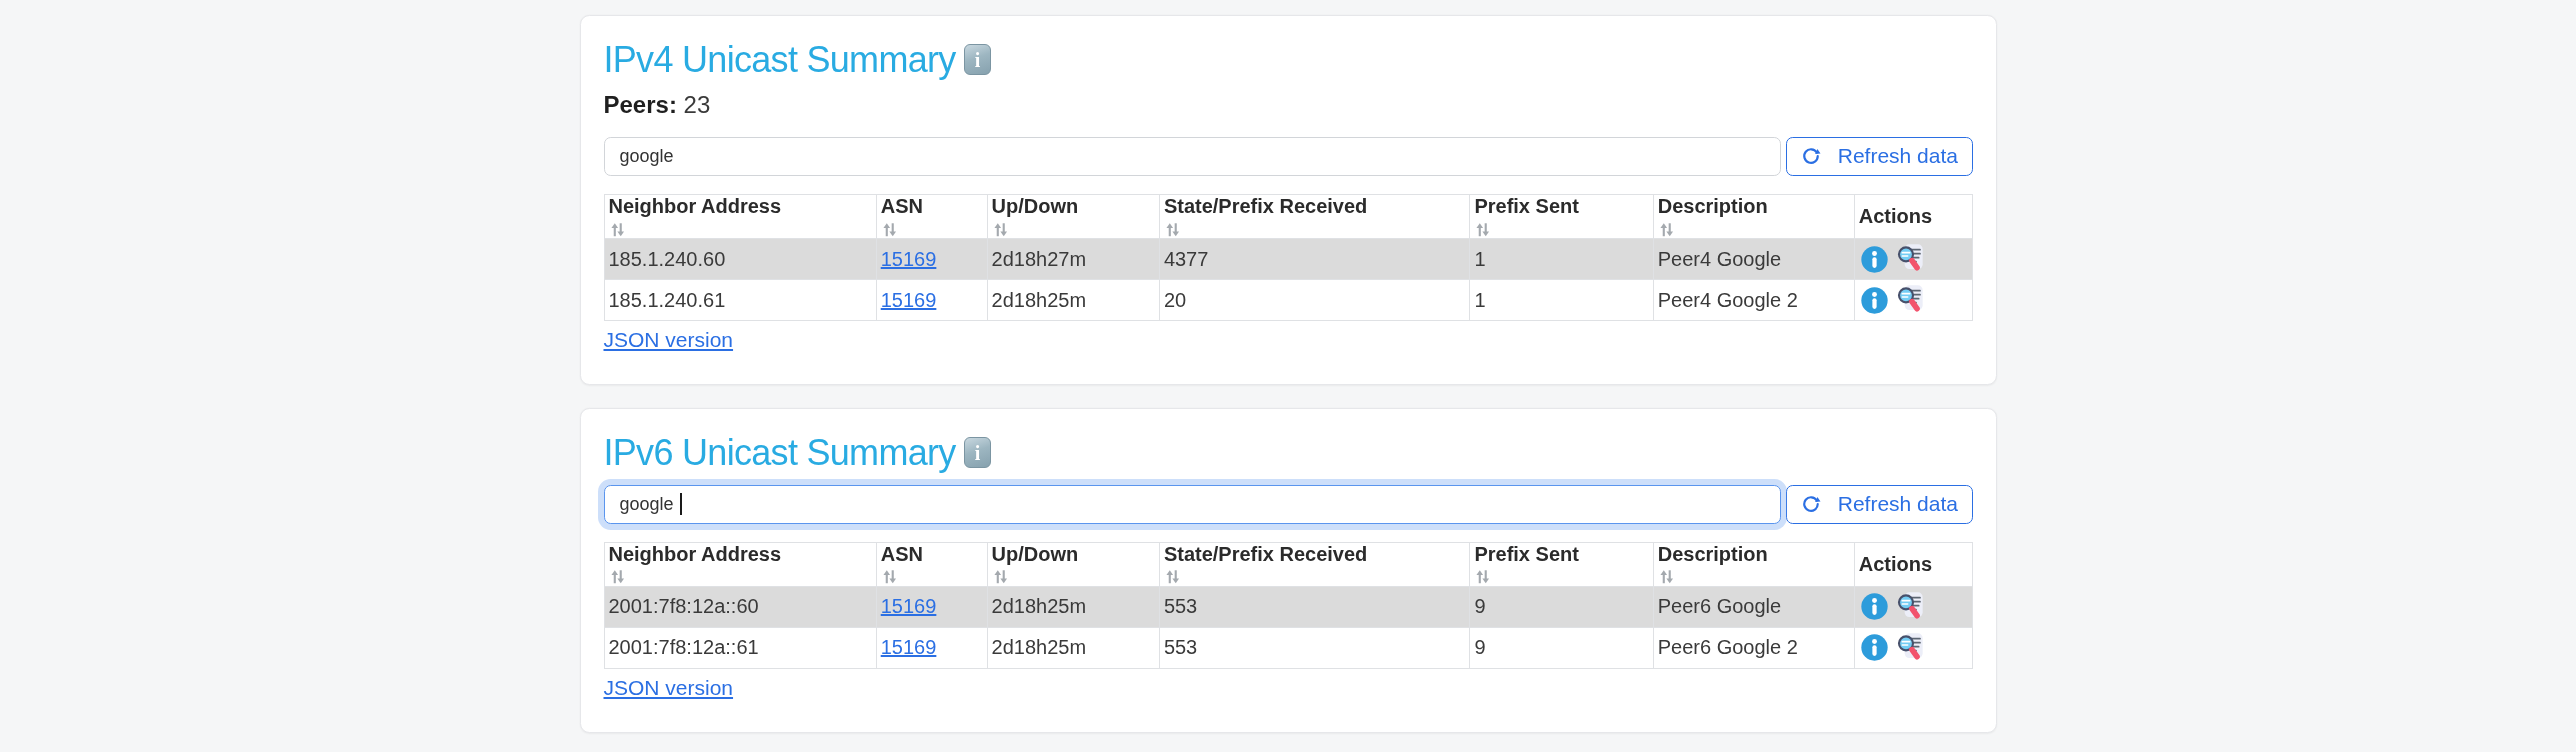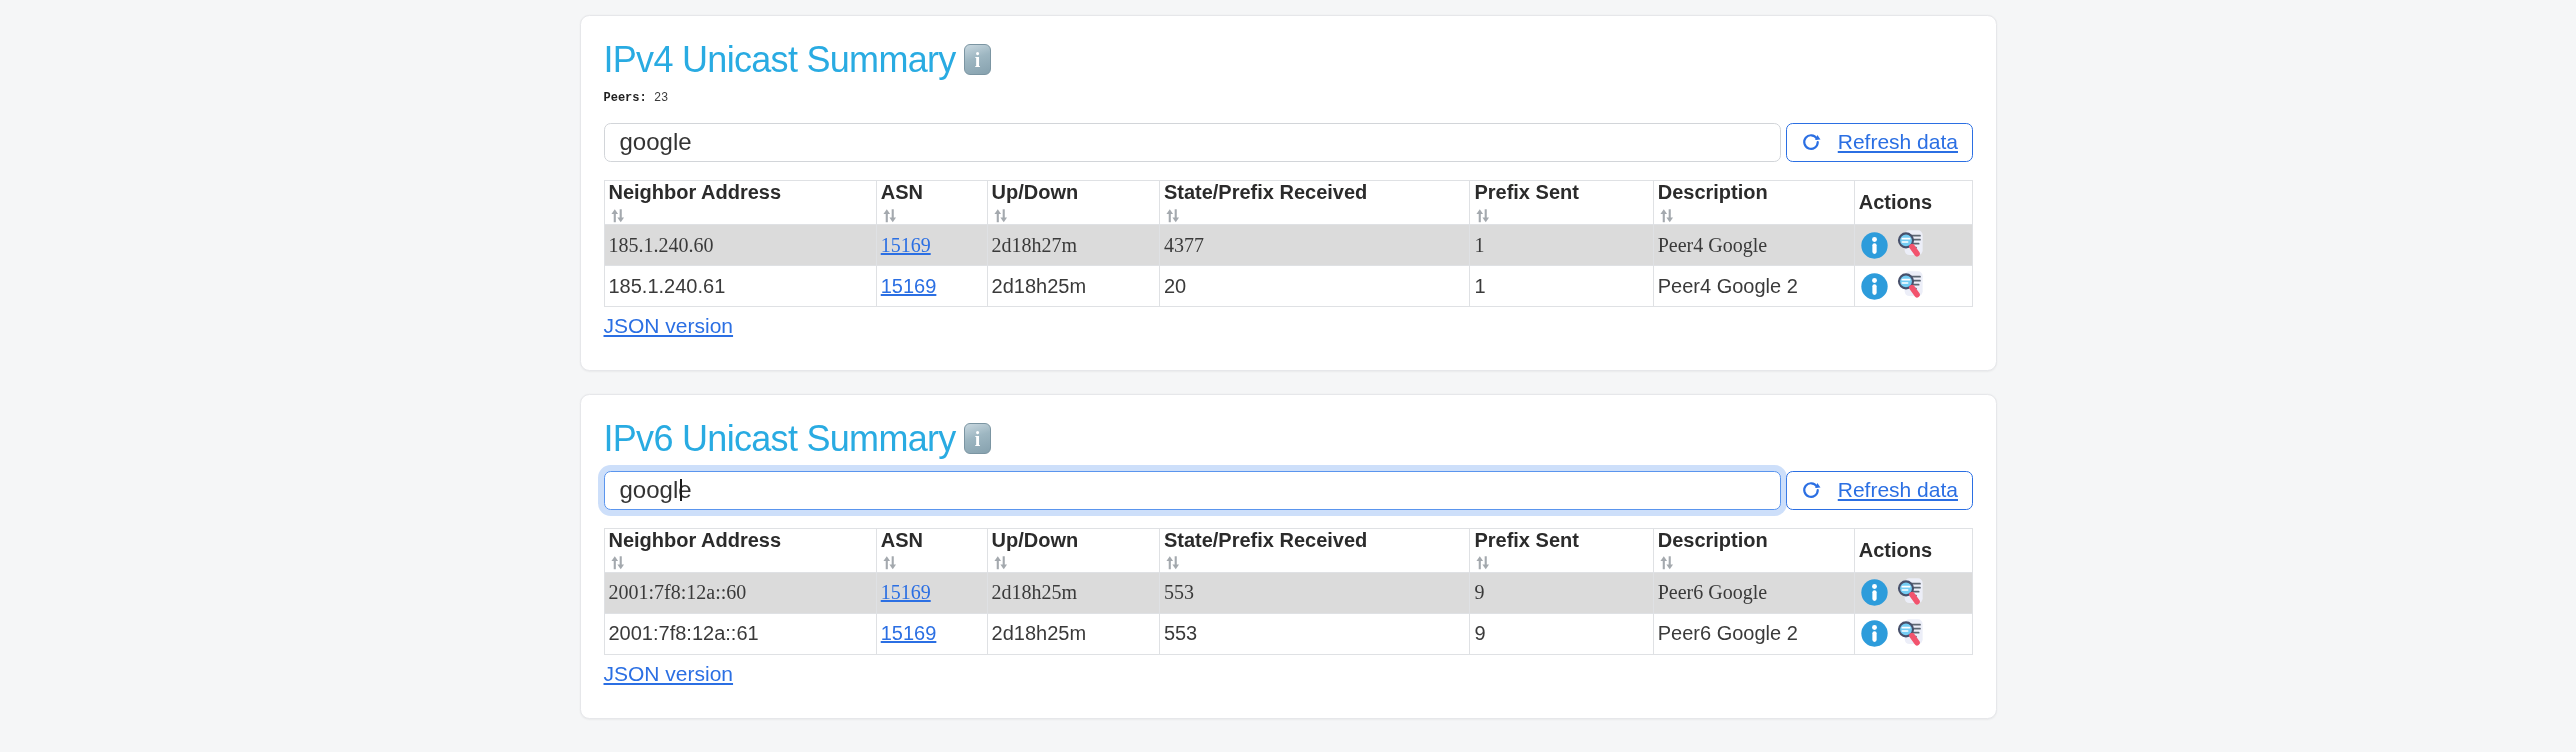--- a/index.html
+++ b/index.html
@@ -32,64 +32,63 @@
     flex:0 0 auto;
     width:27px; height:31px;
     border-radius:6px;
     background:linear-gradient(160deg,#c9d8e0 0%,#9db6c1 45%,#86a1ae 100%);
     border:1.3px solid #7b95a2;
     color:#ffffff;
     font-family:"Liberation Serif", serif;
     font-weight:bold; font-size:20px; line-height:1;
     display:flex; align-items:center; justify-content:center;
   }
-  .peers { margin:0 0 17.5px; font-size:12px; color:#1f1f1f;font-family:Liberation Mono, monospace; }
+  .peers { margin:0 0 17.5px; font-size:24px; color:#1f1f1f; }
   .peers .lbl { font-weight:bold; }
   .peers .val { color:#3a3a3a; }
 
   .search-row { display:flex; align-items:stretch; gap:5.4px; margin-bottom:18px; }
   .search-wrap { position:relative; flex:1; }
   .search-input {
     width:100%; height:39px;
     border:1.3px solid #d2d5d9; border-radius:6.7px;
     padding:0 15px;
-    font-family:inherit; font-size:24px; color:#333333;
+    font-family:inherit; font-size:18px; color:#333333;
     background:#ffffff; outline:none;
   }
   .search-wrap.focused .search-input {
     border-color:#5a95ee;
     box-shadow:0 0 0 6px rgba(90,149,238,.30);
   }
   .caret {
     position:absolute; left:76px; top:8.8px;
     width:2px; height:21.6px; background:#1a1a1a;
   }
   .refresh-btn {
     flex:0 0 auto;
     display:flex; align-items:center; gap:17px;
     height:39px; padding:0 13.5px;
     background:#ffffff;
     border:1.3px solid #2B6FE3; border-radius:6.7px;
     color:#2B6FE3; font-family:inherit; font-size:21px;
     cursor:pointer;
-    text-decoration:underline;
   }
   .refresh-btn svg { display:block; }
 
   table.sessions { width:100%; border-collapse:collapse; }
   .sessions th, .sessions td {
     border:0.7px solid #dfe1e4;
     padding:0 4px;
     text-align:left;
     font-size:20px;
     white-space:nowrap;
   }
   .sessions th { height:38px; font-weight:bold; color:#2b2b2b; }
   .sessions td { height:41px; color:#3a3a3a; }
-  .sessions tr.stripe td { background:#dbdbdb;font-family:Liberation Serif, serif; }
+  .sessions tr.stripe td { background:#dbdbdb; }
   .sort-icon { margin-left:6.7px; vertical-align:-2.7px; }
   a.asn-link, a.json-link { color:#2B6FE3; text-decoration:underline; }
   .json-link { display:inline-block; margin-top:7px; font-size:21px; }
   .actions-wrap { display:flex; align-items:center; gap:6.7px; }
   .actions-wrap svg { display:block; cursor:pointer; }
 
   col.c-neighbor { width:19.9%; }
   col.c-asn      { width:8.1%;  }
   col.c-updown   { width:12.6%; }
   col.c-state    { width:22.7%; }

